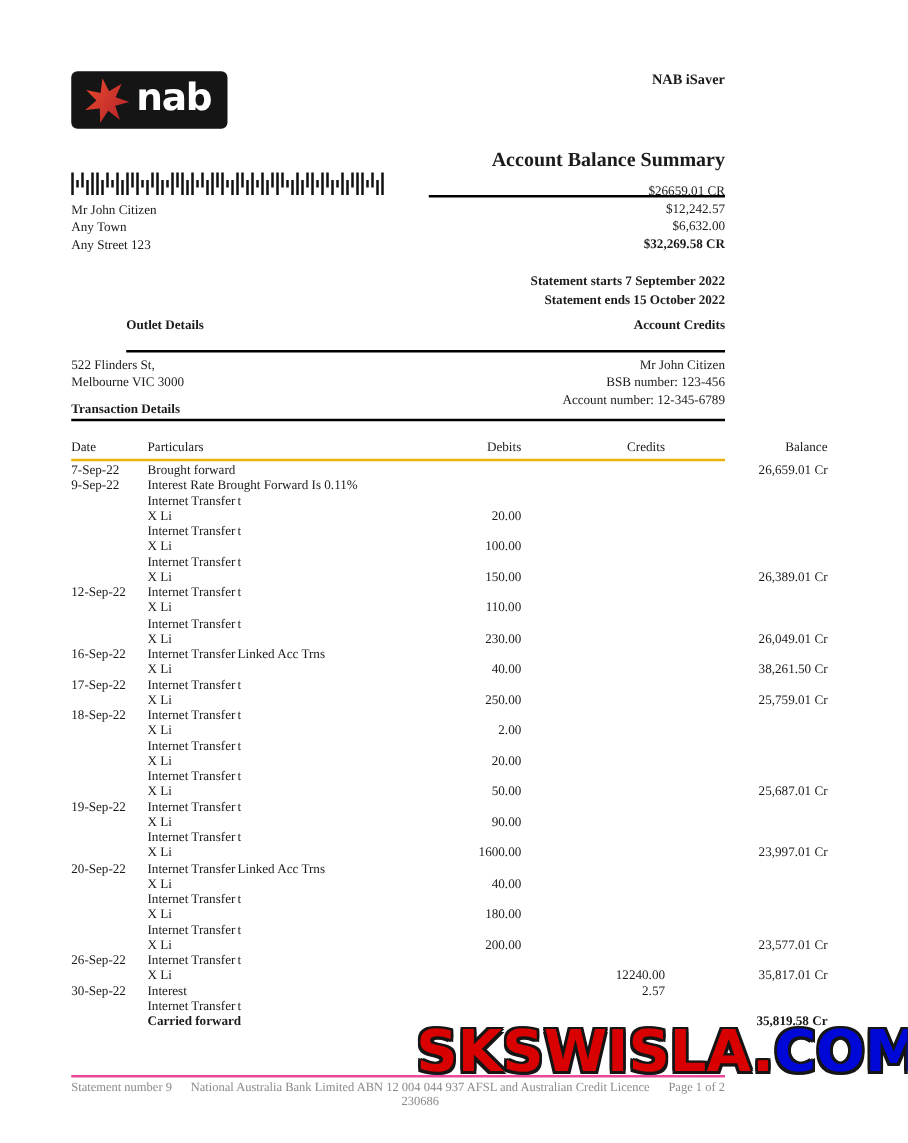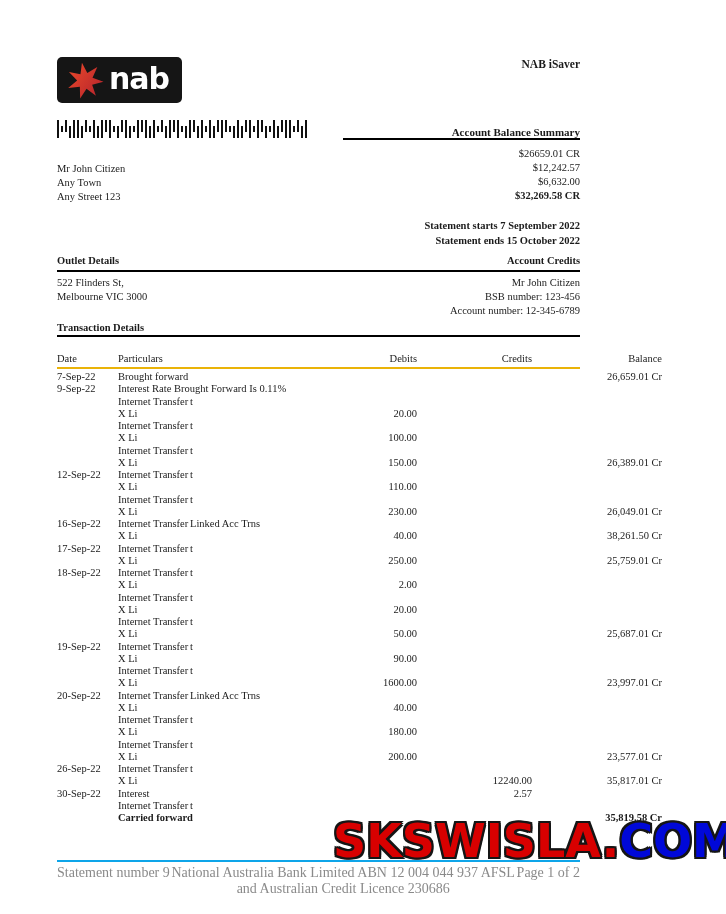--- a/index.html
+++ b/index.html
@@ -16,45 +16,45 @@
   .header-right { text-align:right; font-size:10.5px; line-height:15px; }
   .product-name { font-weight:bold; font-size:11.5px; }
   
   .summary-row { position:absolute; top:120px; left:57px; right:58px; display:flex; justify-content:space-between; align-items:flex-end; }
   .barcode { height:18px; width:264px; display:flex; align-items:flex-start; margin-bottom:2px; }
   .bar { width:2px; margin-right:2px; background:#111; }
   .bar.F { height:18px; }
   .bar.A { height:12px; }
   .bar.D { height:12px; margin-top:6px; }
   .bar.T { height:6px; margin-top:6px; }
-  .summary-head { width:237px; text-align:right; border-bottom:2px solid #000; padding-bottom:0; font-weight:bold; font-size:11px; }
+  .summary-head { width:237px; text-align:right; border-bottom:2px solid #000; padding-bottom:18px; font-weight:bold; font-size:16px; }
   
   .addr-balance { position:absolute; top:147px; left:57px; right:58px; display:flex; justify-content:space-between; font-size:10.5px; }
   .recipient { margin-top:15px; line-height:14px; }
   .balance-values { text-align:right; line-height:14px; }
   .balance-values div:last-child { font-weight:bold; }
   .statement-dates { position:absolute; top:218px; right:58px; text-align:right; font-weight:bold; font-size:10.5px; line-height:15px; }
   
   .details { position:absolute; top:255px; left:57px; right:58px; font-size:10.5px; }
-  .section-head { display:flex; justify-content:space-between; border-bottom:2px solid #000; padding-bottom:4px; font-weight:bold; }
+  .section-head { display:flex; justify-content:space-between; border-bottom:2px solid #000; padding-bottom:14px; font-weight:bold;margin-left:44px; }
   .details-body { display:flex; justify-content:space-between; margin-top:4px; line-height:14px; }
   .details-right { text-align:right; }
   
   .transactions { position:absolute; top:322px; left:57px; right:58px; font-size:10.5px; }
   .tx-title { border-bottom:2px solid #000; padding-bottom:2px; font-weight:bold; }
   .tgrid { display:grid; grid-template-columns:61px 72px 90px 137px 115px 130px; }
   .thead { font-weight:normal; border-bottom:2px solid #eab308; padding:16px 0 3px 0; }
   .tcell { white-space:nowrap; overflow:visible; }
   .tcell.debit, .tcell.credit, .tcell.bal, .th-right { text-align:right; }
   .trow { line-height:12.25px; }
   .trow.bold { font-weight:bold; }
   .tbody { margin-top:2px; }
   
-  .footer { position:absolute; top:860px; left:57px; right:58px; border-top:2px solid #0ea5e9; padding-top:3px;
-            display:flex; justify-content:space-between; font-size:14px; color:#8a8a8a; }
+  .footer { position:absolute; top:860px; left:57px; right:58px; border-top:2px solid #ec4899; padding-top:3px;
+            display:flex; justify-content:space-between; font-size:10px; color:#8a8a8a; }
   .footer .legal { flex:1; text-align:center; }
   
   .watermark {
     position:absolute; top:814px; left:333px; z-index:10; white-space:nowrap;
     font-family:"DejaVu Sans", sans-serif; font-weight:bold; font-size:46px; letter-spacing:0px;
     text-shadow:-2px -2px 0 #151515, 2px -2px 0 #151515, -2px 2px 0 #151515, 2px 2px 0 #151515,
                 0 -2px 0 #151515, 0 2px 0 #151515, -2px 0 0 #151515, 2px 0 0 #151515;
   }
 </style>
 </head>

